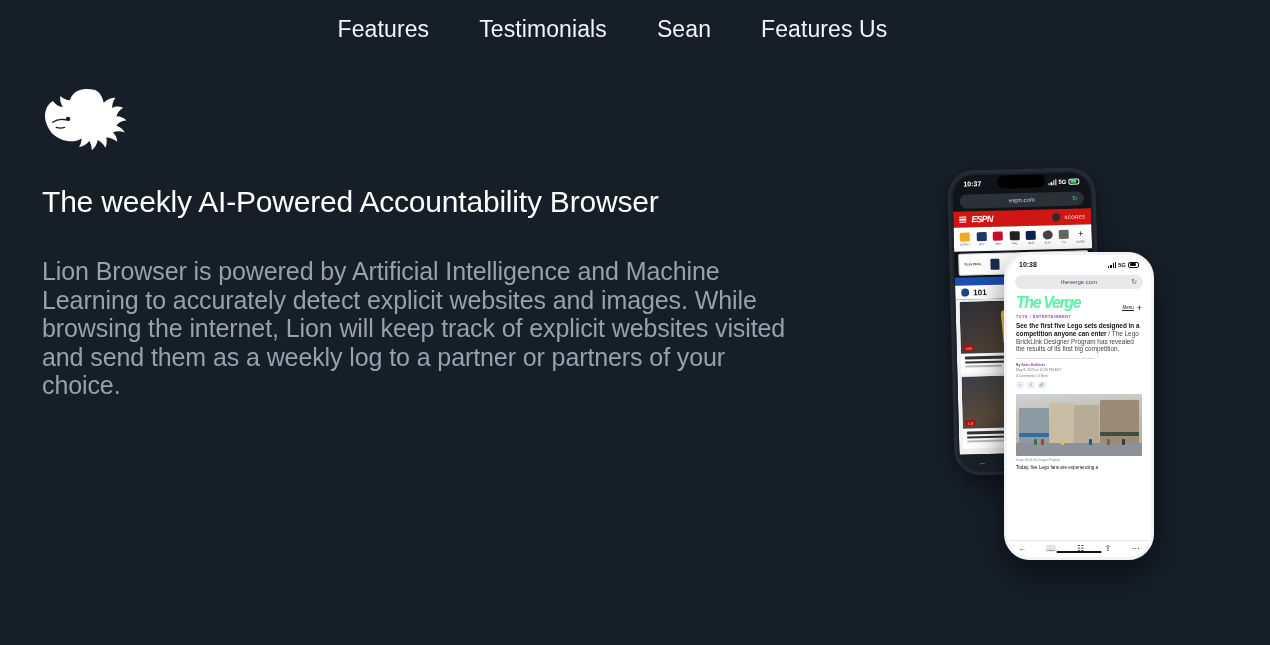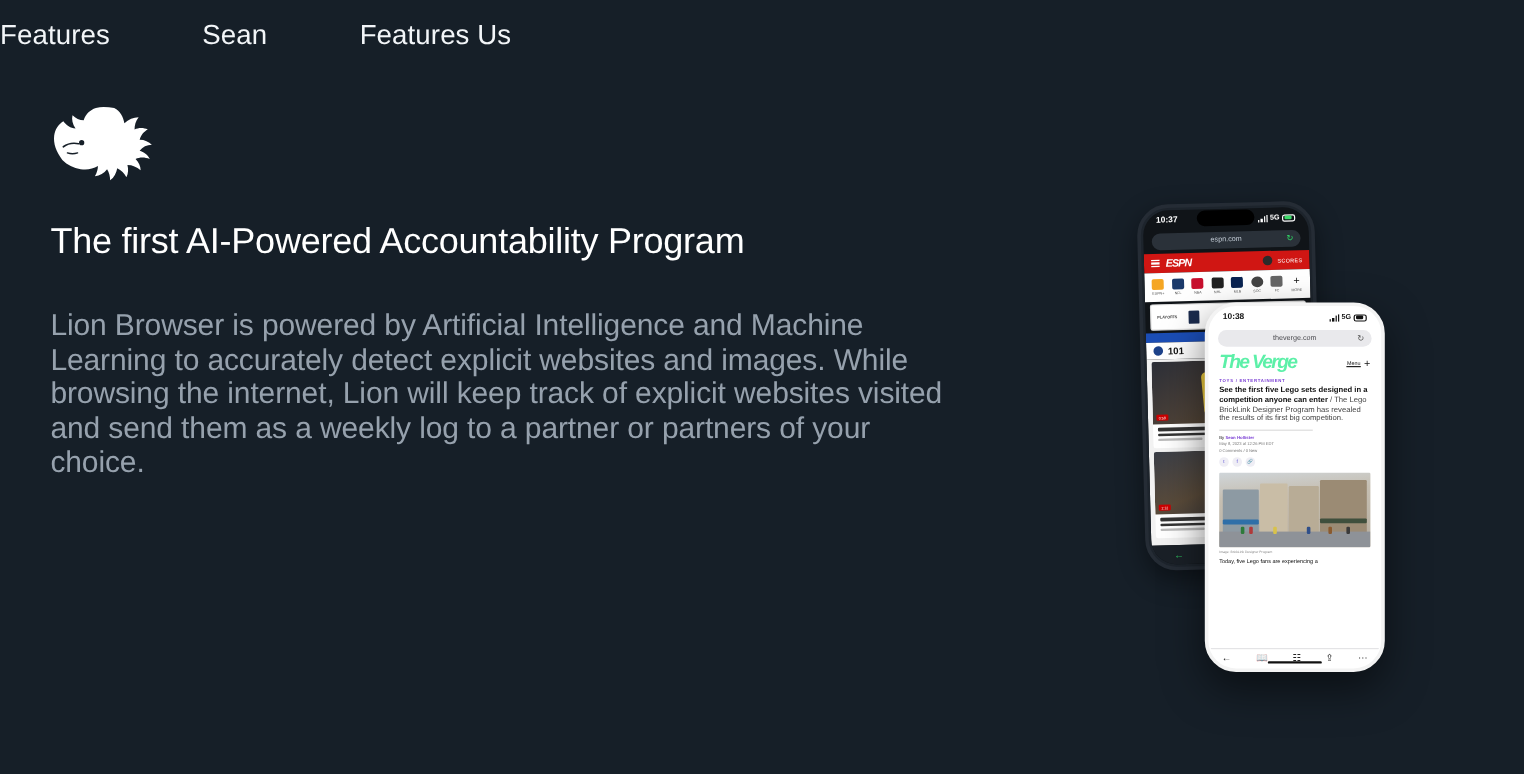--- a/index.html
+++ b/index.html
@@ -18,22 +18,22 @@
   }
 
   
   .topnav {
     position: absolute;
     top: 0; left: 0;
     width: 1225px;
     height: 58px;
     display: flex;
     align-items: center;
-    justify-content: flex-start;
-    gap: 77px;
+    justify-content: center;
+    gap: 50px;
   }
   .nav-link {
     color: #f2f5f8;
     font-size: 23px;
     letter-spacing: 0.1px;
     text-decoration: none;
     white-space: nowrap;
     cursor: pointer;
   }
 
@@ -256,21 +256,21 @@
   .pf-status .batt b { background:#111; }
 
   .pf-urlbar {
     margin: 2px 7px 4px; height:14px; background:#e9e9ec; border-radius:7px;
     display:flex; align-items:center; justify-content:center; position:relative;
   }
   .pf-urlbar span { color:#4a4a4f; font-size:6px; }
   .pf-urlbar .reload { position:absolute; right:6px; color:#555; font-size:7px; }
 
   .verge-head {
-    display:flex; align-items:center; justify-content:space-between;
+    display:flex; align-items:flex-end; justify-content:space-between;
     padding: 2px 8px 4px;
   }
   .verge-logo {
     color:#5cf0a8; font-size:16px; font-weight:bold; font-style:italic;
     letter-spacing:-1.4px; line-height:1;
   }
   .verge-menu { display:flex; align-items:center; gap:3px; }
   .verge-menu .m { font-size:4.5px; color:#222; border-bottom:0.6px solid #222; }
   .verge-menu .plus { font-size:9px; color:#111; line-height:0.7; }
 
@@ -314,37 +314,38 @@
   .home-ind {
     position:absolute; bottom:3px; left:50%; transform:translateX(-50%);
     width:45px; height:2.4px; background:#111; border-radius:2px;
   }
 </style>
 </head>
 <body>
 
 <nav class="topnav">
   <a class="nav-link">Features</a>
+  <a class="nav-link">Testimonials</a>
   <a class="nav-link">Sean</a>
   <a class="nav-link">Features Us</a>
 </nav>
 
 <div class="hero-left">
 
   <div class="logo-wrap">
     <svg viewBox="0 0 100 92" width="86" height="78" aria-hidden="true">
       <path fill="#ffffff" d="M62 6c6 3 9 9 10 15 4-4 9-6 14-6-3 4-4 8-4 12 4-2 9-2 13 0-4 2-7 6-8 10 5 0 9 2 12 5-5 0-9 2-12 6 4 1 8 4 10 8-5-2-10-2-14 0 3 3 5 7 5 11-4-3-8-5-13-5 1 4 1 8-1 12-2-4-5-7-9-9-1 5-3 9-7 12 0-4-1-8-3-11-3 4-7 6-12 7 2-3 3-7 3-10-5 3-11 4-17 3-7-1-13-4-18-9C5 49 2 41 3 33c1-6 4-11 9-14 3 4 7 7 12 7-3-4-4-9-3-13 3 3 7 5 11 5 2-6 6-10 12-12 6-2 12-1 18 0z"></path>
       <circle cx="30" cy="40" r="2.6" fill="#161f28"></circle>
       <path d="M12 44c4-3 10-4 15-3" stroke="#161f28" stroke-width="1.6" fill="none" stroke-linecap="round"></path>
       <path d="M16 50c3 1 7 1 10 0" stroke="#161f28" stroke-width="1.4" fill="none" stroke-linecap="round"></path>
     </svg>
   </div>
 
 
-  <div class="hero-sub">The first AI-Powered Accountability Program</div>
+  <div class="hero-sub">The weekly AI-Powered Accountability Browser</div>
 
   <p class="hero-body">Lion Browser is powered by Artificial Intelligence and Machine Learning to accurately detect explicit websites and images. While browsing the internet, Lion will keep track of explicit websites visited and send them as a weekly log to a partner or partners of your choice.</p>
 
 </div>
 
 <div class="phones">
 
   <div class="phone phone-back">
     <div class="pb-screen">
 

